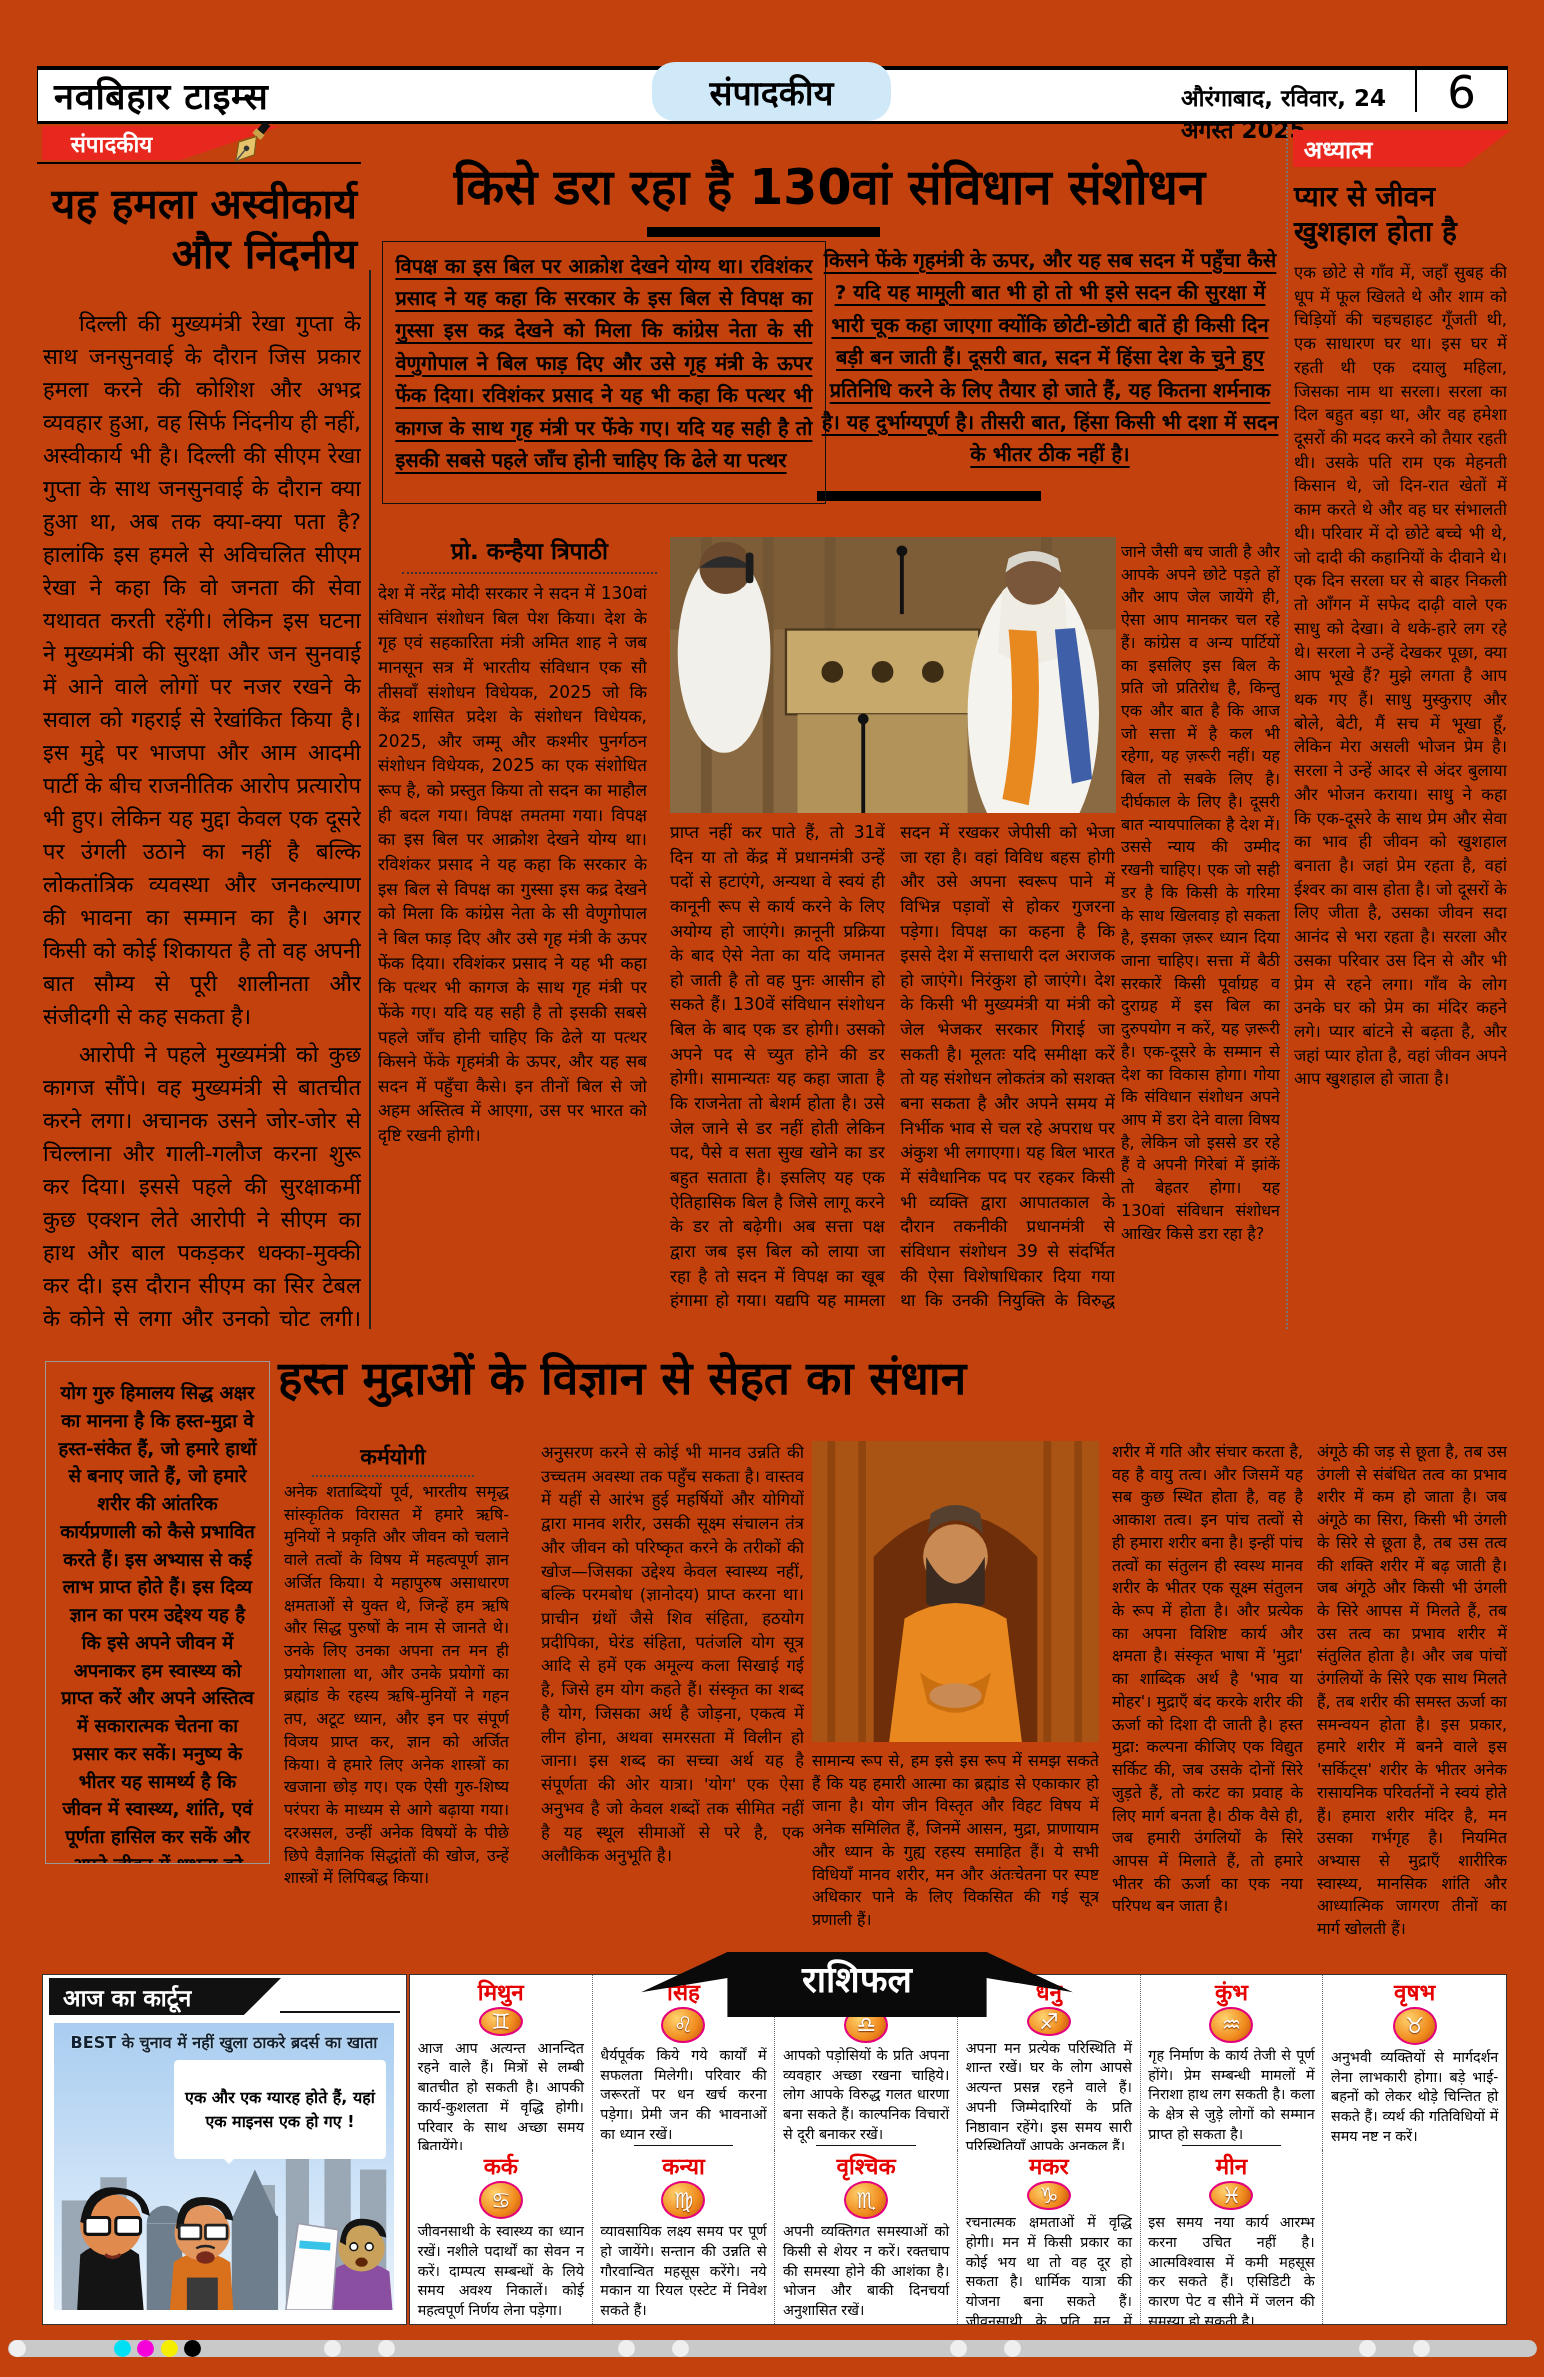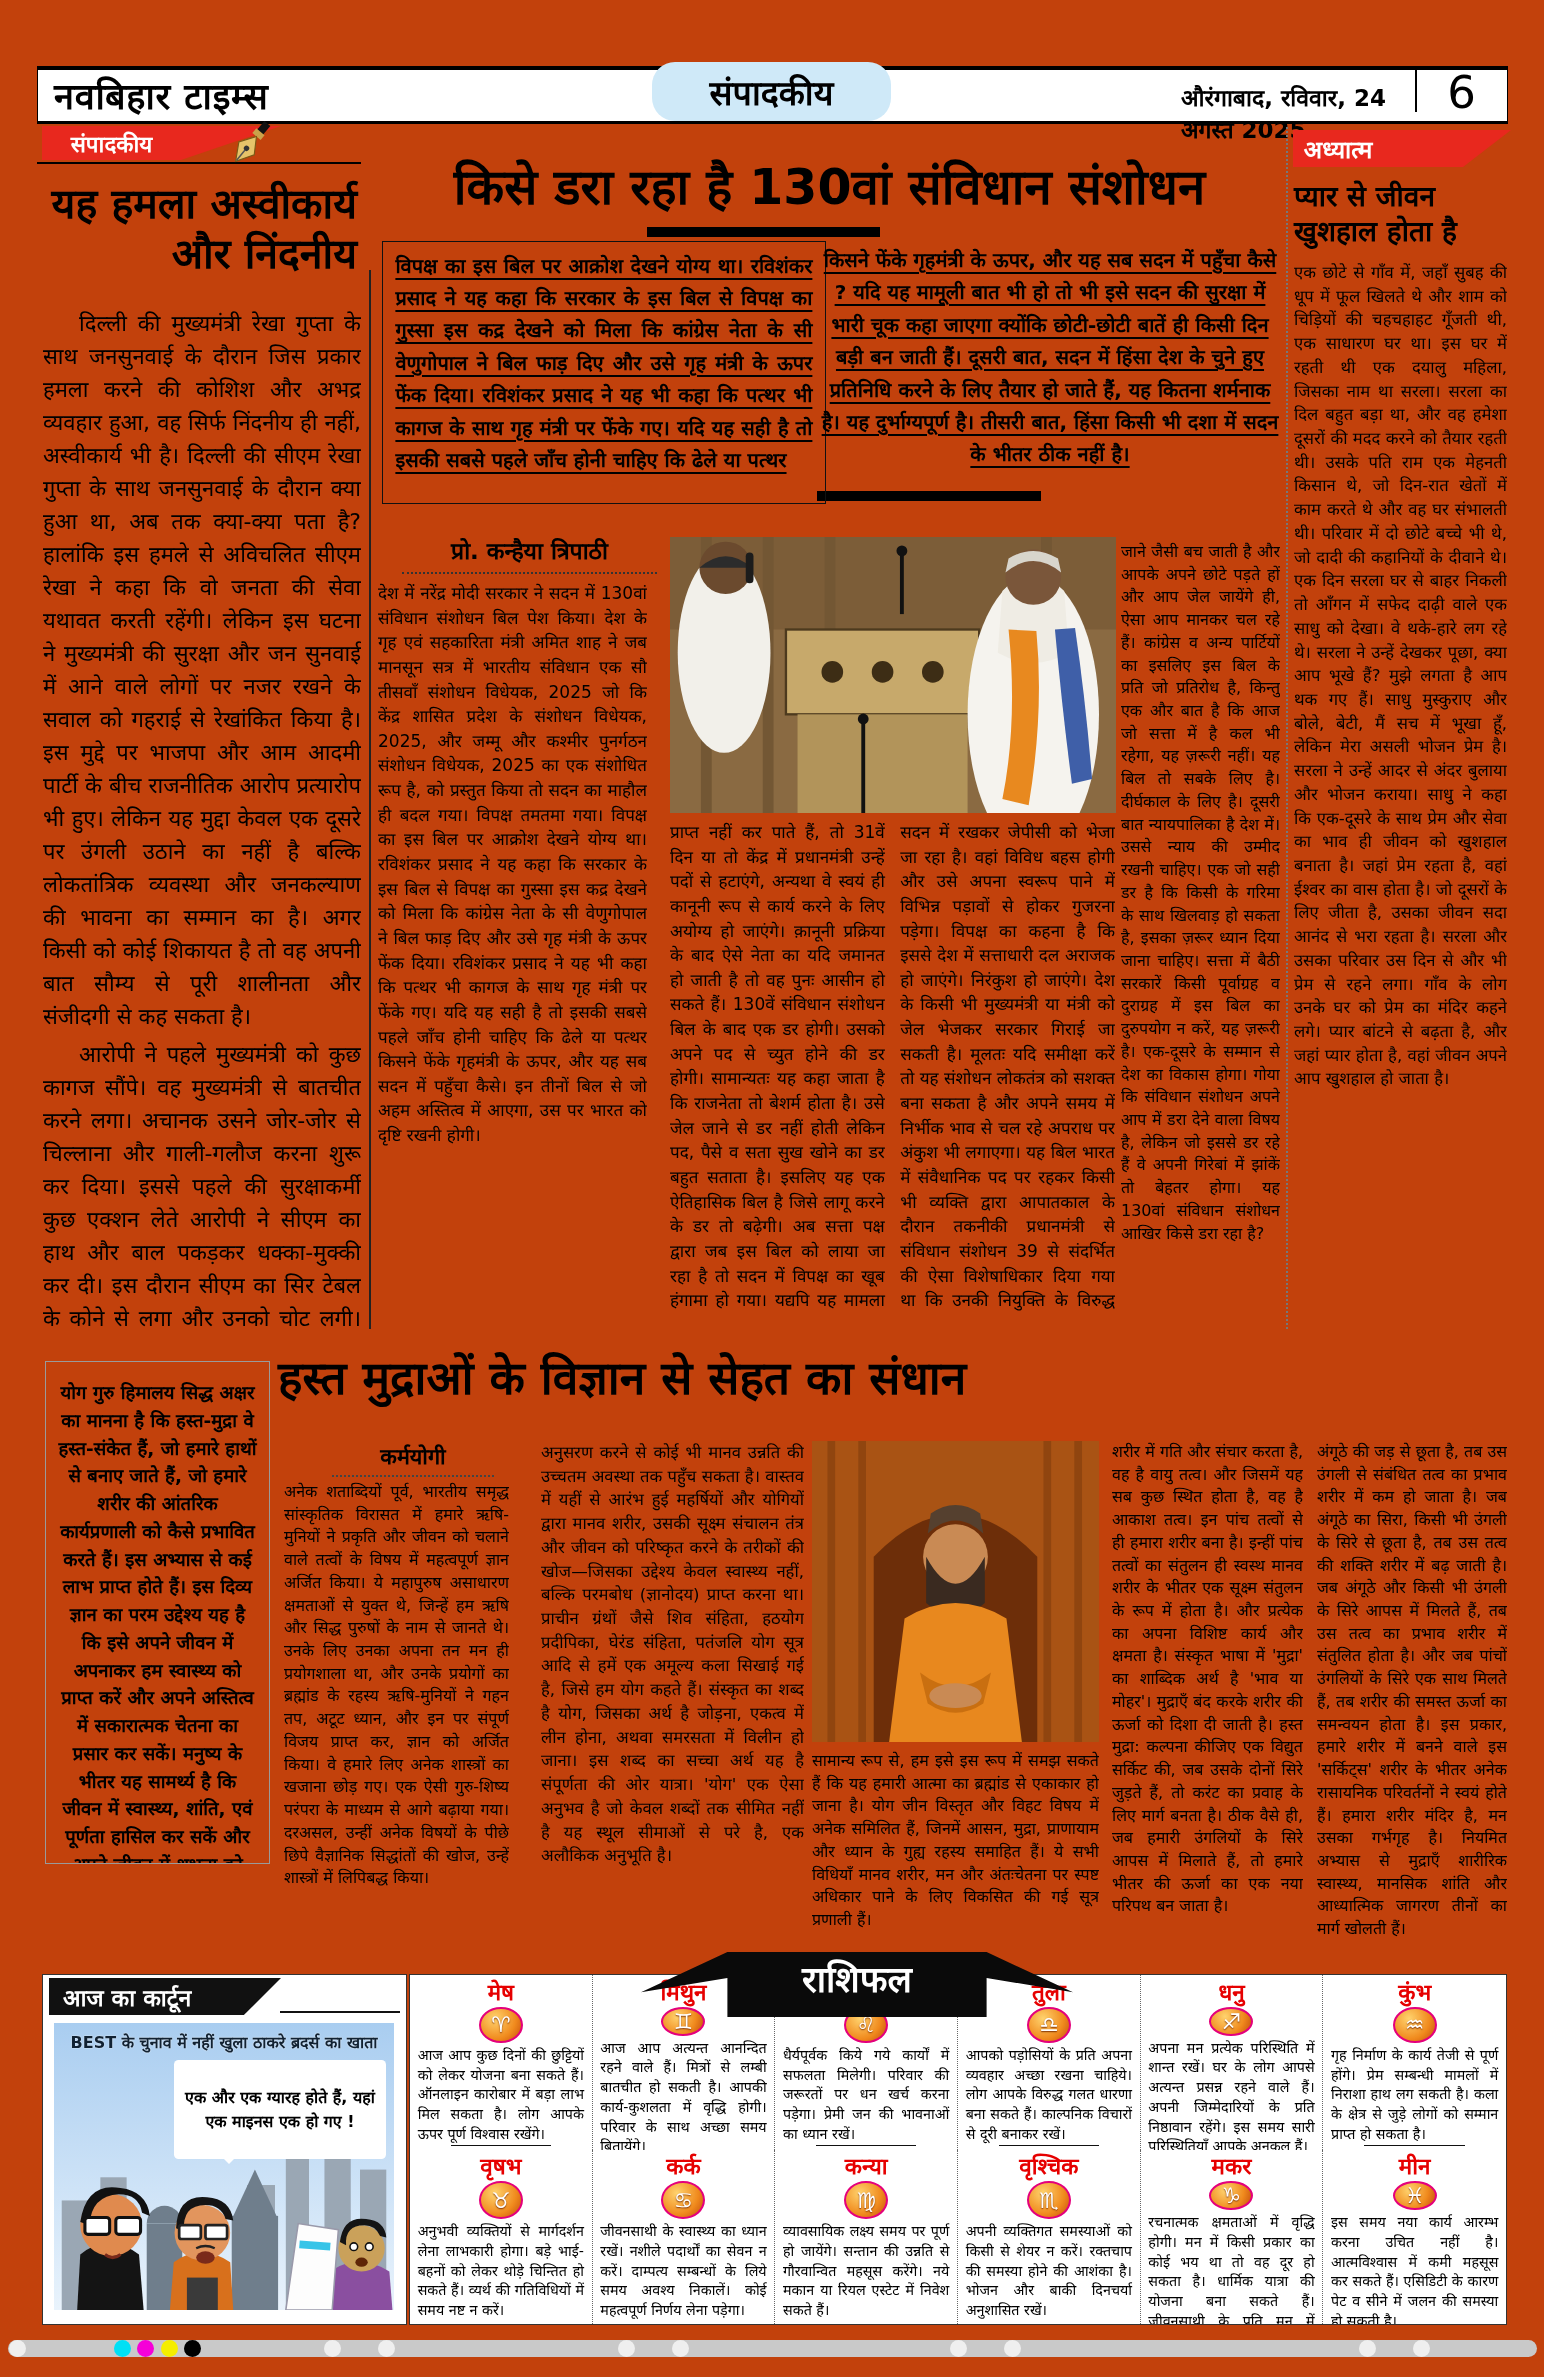--- a/index.html
+++ b/index.html
@@ -50,21 +50,21 @@
   .spirit-label{left:1293px;top:130px;width:218px;height:37px;background:#e8281e;color:#fff;
                 clip-path:polygon(0 0,100% 0,78% 100%,0 100%);display:flex;align-items:center;
                 padding-left:10.8px;font-size:24px;font-weight:bold;box-sizing:border-box;}
   .spirit-headline{left:1294px;top:179px;width:212px;font-size:28px;font-weight:bold;line-height:1.25;}
   .spirit-body{left:1294px;top:261px;width:213px;height:1069px;font-size:16.6px;line-height:1.43;}
 
   
   .quote-box{left:45px;top:1361px;width:225px;height:503px;border:1.5px solid #9a9a9a;padding:17px 12.4px;
              font-size:18.5px;font-weight:bold;line-height:1.5;text-align:center;box-sizing:border-box;overflow:hidden;}
   .health-headline{left:278px;top:1345px;width:1228px;font-size:46px;font-weight:bold;text-align:left;}
-  .health-byline{left:332px;top:1441px;width:162px;font-size:21.6px;font-weight:bold;text-align:center;
+  .health-byline{left:312px;top:1441px;width:162px;font-size:21.6px;font-weight:bold;text-align:center;
                  border-bottom:2.3px dotted #444;padding-bottom:4.6px;}
   .health-c1{left:284px;top:1481px;width:225px;height:465px;font-size:16px;line-height:1.42;}
   .health-c2{left:541px;top:1441px;width:263px;height:505px;font-size:16.6px;line-height:1.43;}
   .photo-sadhu{left:812px;top:1441px;width:287px;height:301px;background:#8a3d10;}
   .health-cp{left:812px;top:1750px;width:287px;height:196px;font-size:16px;line-height:1.42;}
   .health-c3{left:1112px;top:1441px;width:191px;height:505px;font-size:16px;line-height:1.42;}
   .health-c4{left:1317px;top:1441px;width:190px;height:505px;font-size:16px;line-height:1.42;}
 
   
   .cartoon-box{left:42px;top:1974px;width:363px;height:349px;border:1.5px solid #333;background:#fff;}
@@ -281,26 +281,20 @@
         <path d="M300 372 L316 260 L368 268 L360 372 Z" fill="#fdfdfd" stroke="#99a" stroke-width="2"></path>
         <rect x="318" y="282" width="40" height="10" fill="#37c4e8" transform="rotate(4 318 282)"></rect>
       </g>
     </svg>
   </div>
   <div class="abs cartoon-caption">BEST के चुनाव में नहीं खुला ठाकरे ब्रदर्स का खाता</div>
   <div class="abs bubble">एक और एक ग्यारह होते हैं, यहां एक माइनस एक हो गए !</div>
 
   <div class="abs rashi-box">
     <div class="rashi-cell toprow">
-      <div class="sign-name">मेष</div>
-      <div class="sign-icon">♈</div>
-      <div class="sign-text">आज आप कुछ दिनों की छुट्टियों को लेकर योजना बना सकते हैं। ऑनलाइन कारोबार में बड़ा लाभ मिल सकता है। लोग आपके ऊपर पूर्ण विश्वास रखेंगे।</div>
-      <div class="sign-rule"></div>
-    </div>
-    <div class="rashi-cell toprow">
       <div class="sign-name">मिथुन</div>
       <div class="sign-icon">♊</div>
       <div class="sign-text">आज आप अत्यन्त आनन्दित रहने वाले हैं। मित्रों से लम्बी बातचीत हो सकती है। आपकी कार्य-कुशलता में वृद्धि होगी। परिवार के साथ अच्छा समय बितायेंगे।</div>
       <div class="sign-rule"></div>
     </div>
     <div class="rashi-cell toprow">
       <div class="sign-name">सिंह</div>
       <div class="sign-icon">♌</div>
       <div class="sign-text">धैर्यपूर्वक किये गये कार्यों में सफलता मिलेगी। परिवार की जरूरतों पर धन खर्च करना पड़ेगा। प्रेमी जन की भावनाओं का ध्यान रखें।</div>
       <div class="sign-rule"></div>

